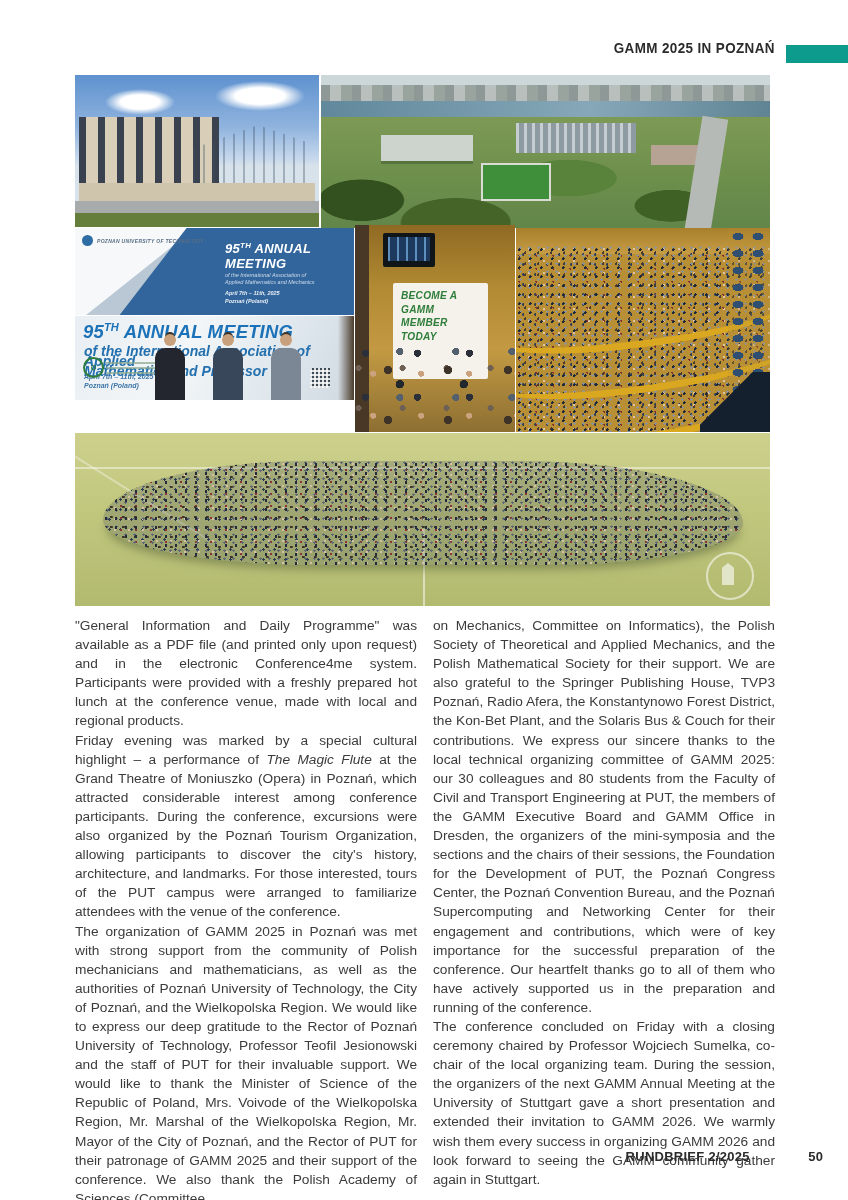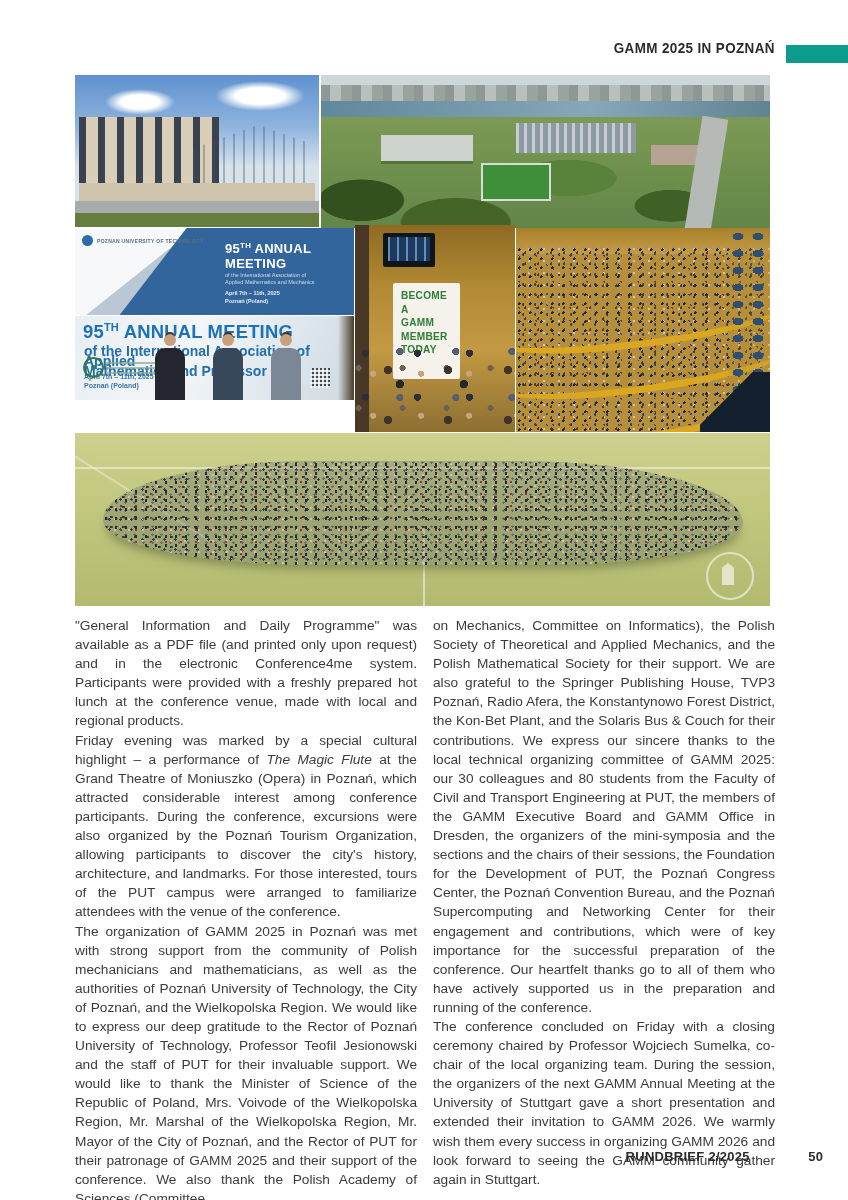--- a/index.html
+++ b/index.html
@@ -9,21 +9,21 @@
     overflow:hidden;
   }
   
   .hdr-title{
     position:absolute;top:40px;right:73px;font-size:14px;font-weight:700;
     color:#2b2b2b;letter-spacing:.4px;transform:scaleX(.96);transform-origin:right center;
   }
   .hdr-bar{position:absolute;top:45px;left:786px;width:62px;height:18px;background:#0D9B8E;}
 
   
-  .collage{position:absolute;left:75px;top:75px;width:695px;height:531px;background:#fff;}
+  .collage{position:absolute;left:75px;top:75px;width:695px;height:531px;background:#fff;font-style:italic;}
   .photo{position:absolute;overflow:hidden;}
 
   
   .ph-building{left:0;top:0;width:244px;height:152px;
     background:linear-gradient(180deg,#5f92cf 0%,#8fb3de 34%,#c6d8ec 55%,#d8e2ea 60%);}
   .bld-cloud{position:absolute;border-radius:50%;background:radial-gradient(closest-side,#ffffff 55%,rgba(255,255,255,0));}
   .bld-main{position:absolute;left:4px;top:42px;width:140px;height:84px;background:#d9cfb8;
     background-image:repeating-linear-gradient(90deg,#3a4250 0 7px,#d9cfb8 7px 19px);}
   .bld-base{position:absolute;left:4px;top:108px;width:236px;height:22px;background:#cfc5ad;}
   .bld-glass{position:absolute;left:118px;top:50px;width:118px;height:62px;
@@ -83,21 +83,21 @@
   .man .head{width:12px;height:12px;border-radius:50%;background:#c9a07c;margin:0 auto;box-shadow:0 -3px 0 -1px #3a342c;}
   .man .body{width:30px;height:52px;border-radius:10px 10px 0 0;margin-top:2px;}
 
   
   .ph-room{left:280px;top:150px;width:160px;height:207px;
     background:linear-gradient(180deg,#8f6a23 0%,#b28a33 30%,#c39a43 60%,#8d6f32 100%);}
   .rm-left{position:absolute;left:0;top:0;width:14px;height:207px;background:#4a3826;}
   .rm-tv{position:absolute;left:28px;top:8px;width:52px;height:34px;background:#10151a;border-radius:2px;}
   .rm-tvscr{position:absolute;left:33px;top:12px;width:42px;height:24px;background:#1d3a5e;
     background-image:repeating-linear-gradient(90deg,rgba(120,180,230,.7) 0 2px,transparent 2px 9px);}
-  .rm-ban{position:absolute;left:38px;top:58px;width:67px;height:96px;background:#f4f2ea;border-radius:2px;
+  .rm-ban{position:absolute;left:38px;top:58px;width:95px;height:96px;background:#f4f2ea;border-radius:2px;
     padding:6px 0 0 8px;box-sizing:border-box;}
   .rm-ban div{font-size:11px;font-weight:800;color:#2E7D3A;line-height:13.5px;letter-spacing:.3px;transform:scaleX(.92);transform-origin:left;}
   .rm-crowd{position:absolute;left:0;bottom:0;width:160px;height:92px;
     background-image:
       radial-gradient(circle 6px at 20% 30%,#2a2f3a 60%,transparent 62%),
       radial-gradient(circle 7px at 55% 60%,#3d3328 60%,transparent 62%),
       radial-gradient(circle 6px at 80% 25%,#55606e 60%,transparent 62%),
       radial-gradient(circle 5px at 38% 80%,#caa27d 60%,transparent 62%),
       radial-gradient(circle 7px at 70% 85%,#23272e 60%,transparent 62%),
       radial-gradient(circle 5px at 8% 70%,#6e6154 60%,transparent 62%);

